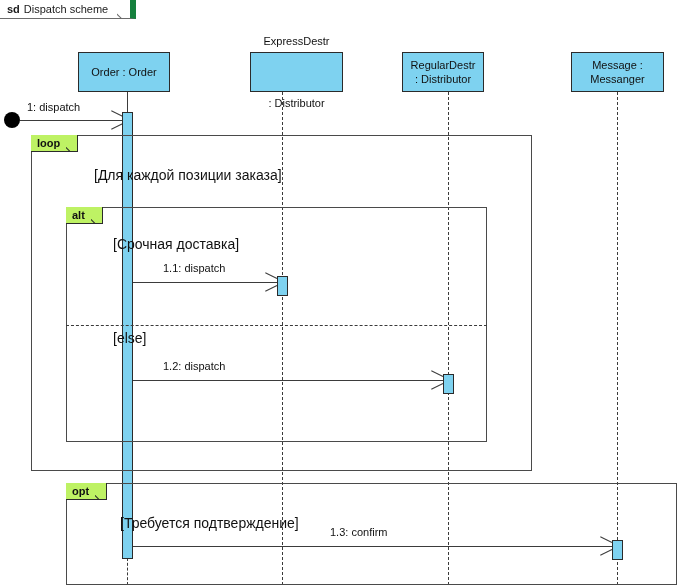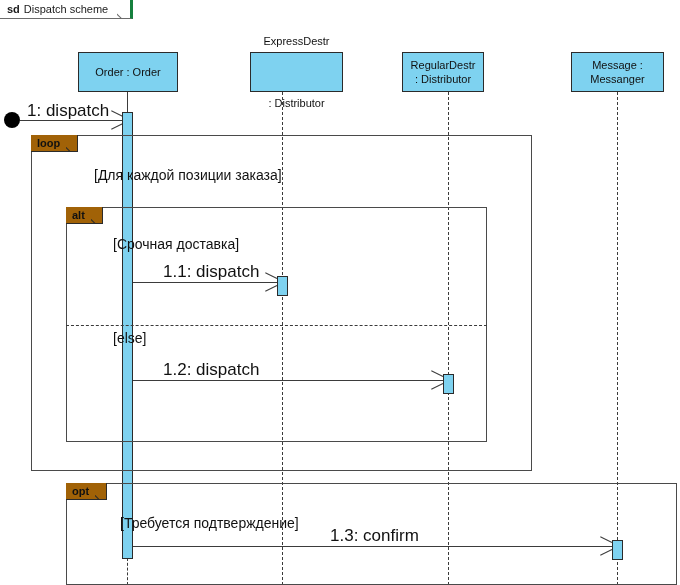--- a/index.html
+++ b/index.html
@@ -22,21 +22,21 @@
   
   .frame-tab {
     position: absolute;
     left: 0px;
     top: 0px;
     height: 19px;
     padding: 0 22px 0 7px;
     display: flex;
     align-items: center;
     border-bottom: 1px solid #6b6b6b;
-    border-right: 3px solid #15803d;
+    border-right: 6px solid #15803d;
     box-sizing: border-box;
     white-space: nowrap;
     font-size: 11px;
     color: #1a1a1a;
     background: #ffffff;
   }
   .frame-tab .kw {
     font-weight: bold;
     margin-right: 4px;
   }
@@ -116,21 +116,21 @@
     box-sizing: border-box;
     height: 17px;
     padding: 0 17px 0 6px;
     display: flex;
     align-items: center;
     border-right: 1px solid #2b2b2b;
     border-bottom: 1px solid #2b2b2b;
     font-size: 11px;
     font-weight: bold;
     color: #111111;
-    background: #a16207;
+    background: #bef264;
     white-space: nowrap;
   }
   .fragment-label .lbl-corner {
     position: absolute;
     right: -1px;
     top: 0;
     width: 12px;
     height: 17px;
     overflow: hidden;
   }
@@ -160,21 +160,21 @@
   }
 
   
   .msg-line {
     position: absolute;
     height: 0;
     border-top: 1px solid #3b3b3b;
   }
   .msg-label {
     position: absolute;
-    font-size: 17px;
+    font-size: 11px;
     color: #111111;
     white-space: nowrap;
   }
   .arrow-head {
     position: absolute;
     width: 14px;
     height: 14px;
   }
   .arrow-head::before,
   .arrow-head::after {
@@ -200,21 +200,21 @@
 <body>
 
 <div id="canvas">
 
   <div class="frame-tab">
     <span class="kw">sd</span>
     <span>Dispatch scheme</span>
     <span class="tab-corner"></span>
   </div>
 
-  <div class="lifeline-head" style="left:78px; top:52px; width:100px; height:40px;">
+  <div class="lifeline-head" style="left:78px; top:52px; width:92px; height:40px;">
     <span>Order : Order</span>
   </div>
 
   <div class="lifeline-head" style="left:250px; top:52px; width:93px; height:40px;gap:48px;">
     <span>ExpressDestr</span>
     <span>: Distributor</span>
   </div>
 
   <div class="lifeline-head" style="left:402px; top:52px; width:82px; height:40px;">
     <span>RegularDestr</span>

